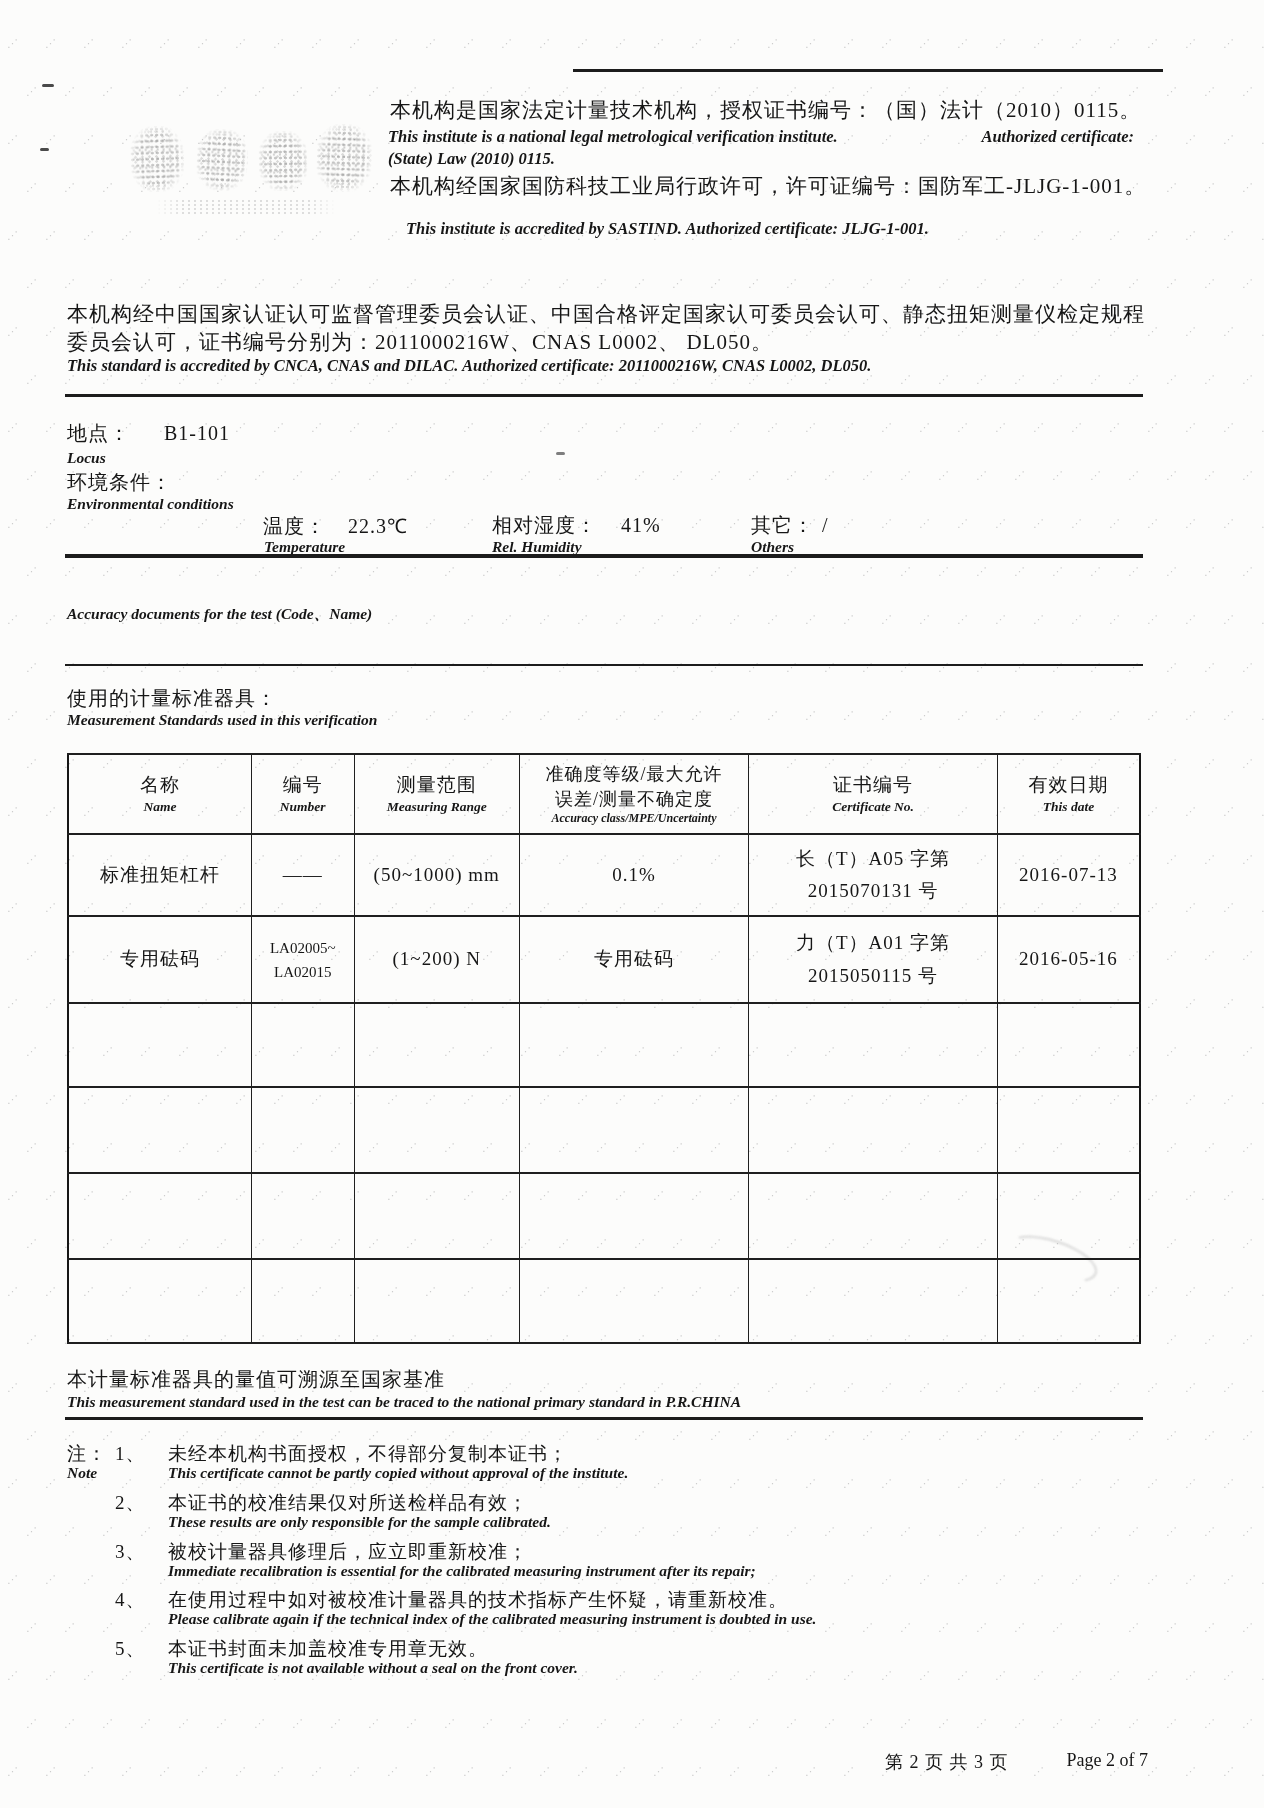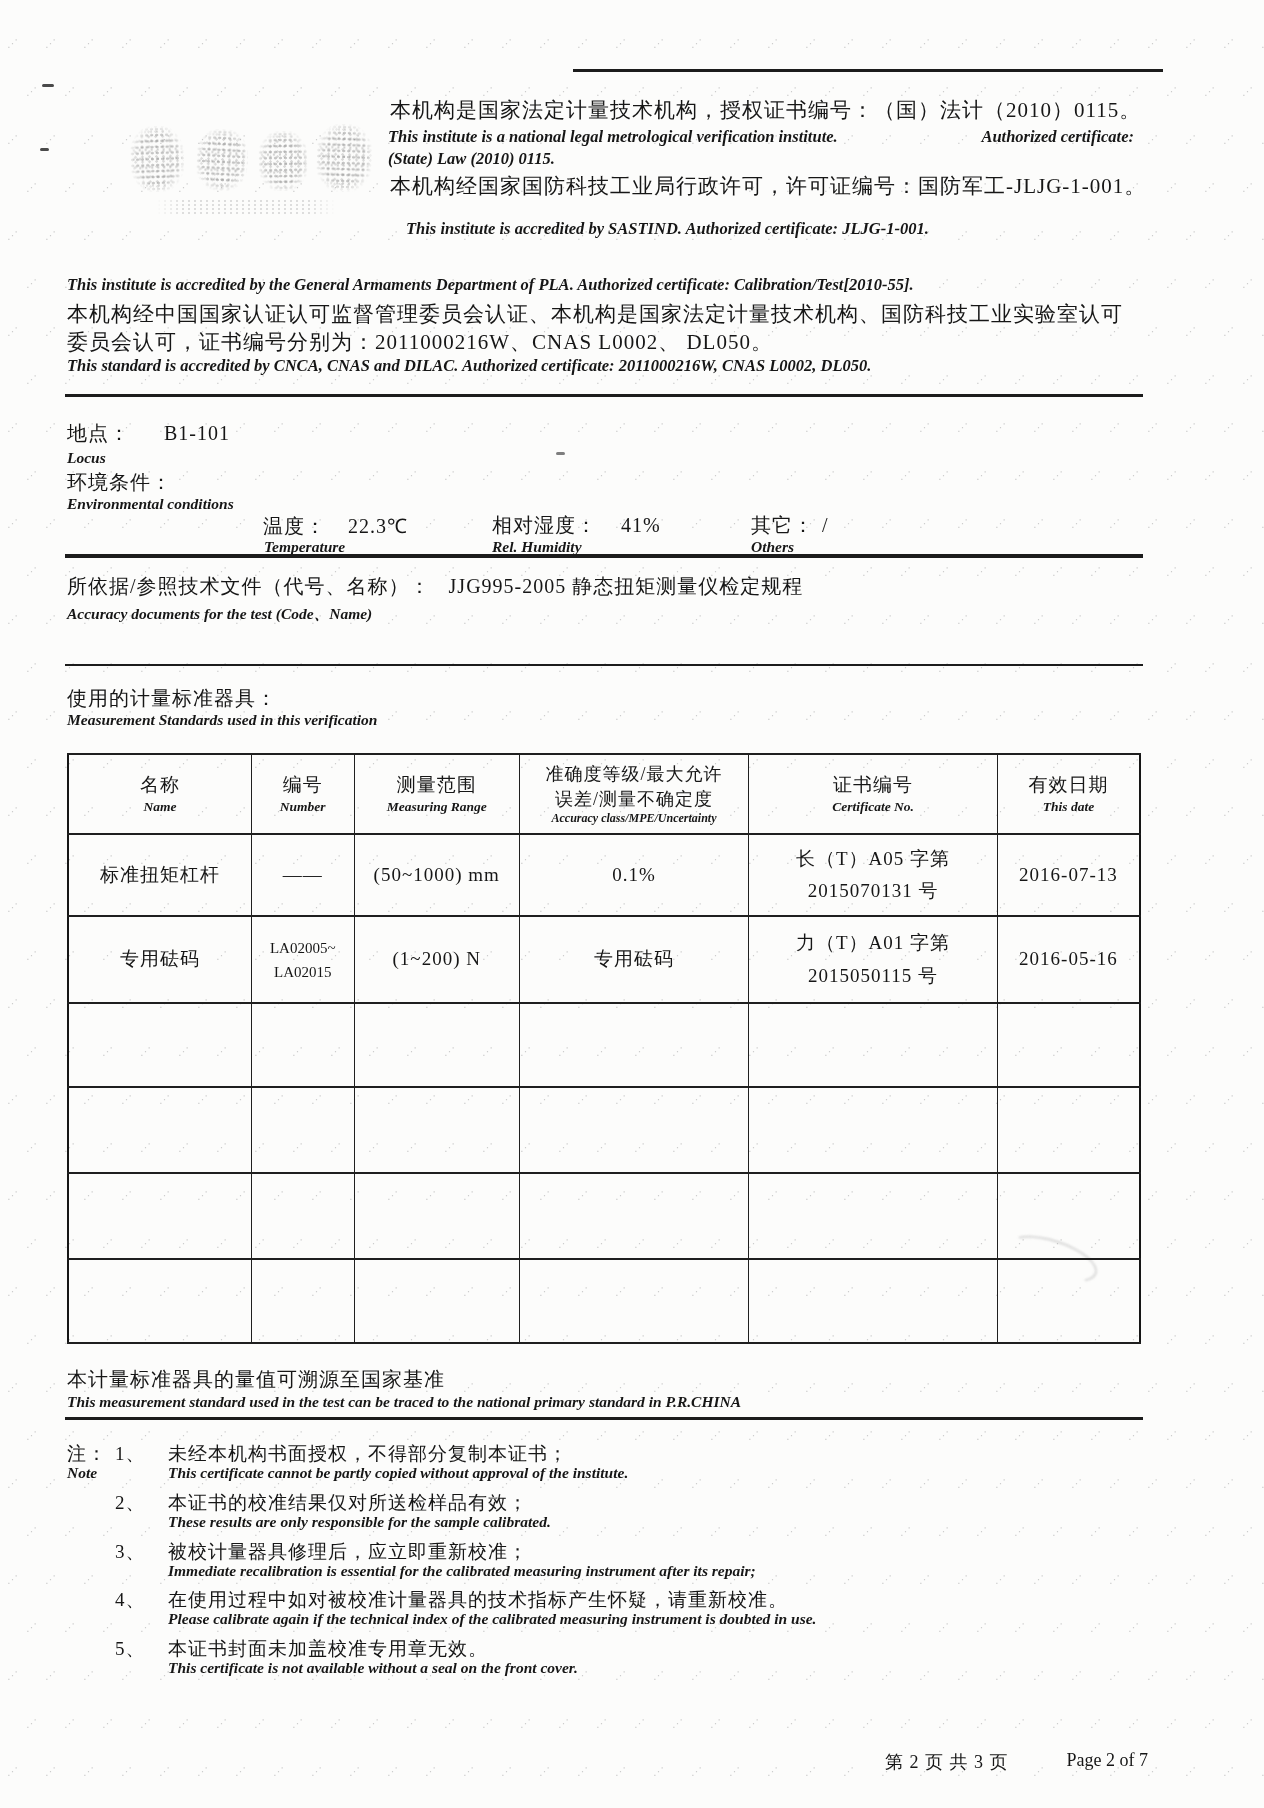--- a/index.html
+++ b/index.html
@@ -1346,22 +1346,21 @@
 
   <div class="z cn s21" style="left:390px;top:96px;width:760px;">本机构是国家法定计量技术机构，授权证书编号：（国）法计（2010）0115。</div>
   <div class="z en s16 flexsb" style="left:388px;top:127px;width:746px;">
     <span>This institute is a national legal metrological verification institute.</span>
     <span>Authorized certificate:</span>
   </div>
   <div class="z en s16" style="left:388px;top:149px;">(State) Law (2010) 0115.</div>
   <div class="z cn s21" style="left:390px;top:172px;width:760px;">本机构经国家国防科技工业局行政许可，许可证编号：国防军工-JLJG-1-001。</div>
   <div class="z en s16" style="left:406px;top:219px;">This institute is accredited by SASTIND. Authorized certificate: JLJG-1-001.</div>
 
-  <div class="z en s16" style="left:67px;top:275px;">This institute is accredited by the General Armaments Department of PLA. Authorized certificate: Calibration/Test[2010-55].</div>
-  <div class="z cn s21" style="left:67px;top:300px;width:1080px;">本机构经中国国家认证认可监督管理委员会认证、本机构是国家法定计量技术机构、国防科技工业实验室认可</div>
+  <div class="z cn s21" style="left:67px;top:300px;width:1080px;">本机构经中国国家认证认可监督管理委员会认证、中国合格评定国家认可委员会认可、静态扭矩测量仪检定规程</div>
   <div class="z cn s21" style="left:67px;top:328px;">委员会认可，证书编号分别为：2011000216W、CNAS L0002、 DL050。</div>
   <div class="z en s16" style="left:67px;top:356px;">This standard is accredited by CNCA, CNAS and DILAC. Authorized certificate: 2011000216W, CNAS L0002, DL050.</div>
 
   <div class="rule z" style="left:65px;top:394px;width:1078px;height:3px;"></div>
 
   <div class="z" style="left:67px;top:420px;">
     <span class="cn s20">地点：</span>
     <span class="cn s20" style="margin-left:30px;">B1-101</span>
   </div>
   <div class="z en s15" style="left:67px;top:449px;">Locus</div>
@@ -1381,24 +1380,20 @@
   <div class="z en s15" style="left:492px;top:538px;">Rel. Humidity</div>
 
   <div class="z" style="left:751px;top:512px;">
     <span class="cn s20">其它：</span>
     <span class="cn s20" style="margin-left:4px;">/</span>
   </div>
   <div class="z en s15" style="left:751px;top:538px;">Others</div>
 
   <div class="rule z" style="left:65px;top:554px;width:1078px;height:3.5px;"></div>
 
-  <div class="z" style="left:67px;top:573px;">
-    <span class="cn s20">所依据/参照技术文件（代号、名称）：</span>
-    <span class="cn s20" style="margin-left:14px;">JJG995-2005 静态扭矩测量仪检定规程</span>
-  </div>
   <div class="z en s15" style="left:67px;top:604px;">Accuracy documents for the test (Code、Name)</div>
 
   <div class="rule z" style="left:65px;top:664px;width:1078px;height:2px;"></div>
 
   <div class="z cn s20" style="left:67px;top:685px;">使用的计量标准器具：</div>
   <div class="z en s15" style="left:67px;top:711px;">Measurement Standards used in this verification</div>
 
   <table class="std z" style="left:67px;top:753px;">
     <colgroup>
       <col style="width:17.1%">

